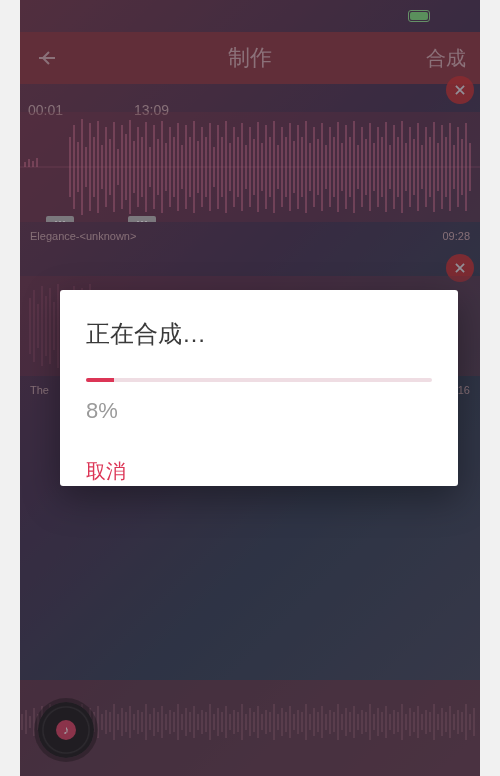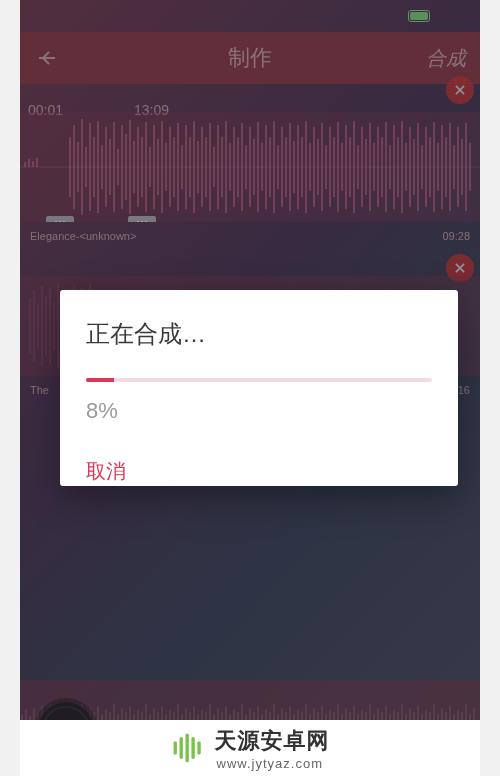--- a/index.html
+++ b/index.html
@@ -27,21 +27,21 @@
   .battery-icon .fill { position:absolute; inset:1px; background:#7be07b; border-radius:2px; }
   .battery-icon .cap { width:2px; height:6px; background:#8fe28f; border-radius:0 1px 1px 0; margin-left:1px; }
 
   
   .navbar {
     height: 52px; background: #87303b; display:flex; align-items:center; color:#d8b9bd;
     position:relative;
   }
   .nav-back { width:52px; height:52px; display:flex; align-items:center; justify-content:center; }
   .nav-title { position:absolute; left:0; right:0; text-align:center; font-size:22px; color:#d4a9af; }
-  .nav-action { position:absolute; right:14px; font-size:20px; color:#d4a9af;font-style:italic; }
+  .nav-action { position:absolute; right:14px; font-size:20px; color:#d4a9af; }
 
   
   .tracks { position:absolute; top:84px; left:0; right:0; bottom:0; }
   .time-markers { height:28px; position:relative; color:#cda8ad; font-size:14px; }
   .time-markers span { position:absolute; top:18px; }
   .wave-block { height:110px; position:relative; background:rgba(130,50,70,0.35); overflow:hidden; }
   .wave-svg { width:100%; height:100%; }
   .track-label-row { height:28px; display:flex; align-items:center; justify-content:space-between; padding:0 10px; color:#c9a5aa; font-size:11px; }
   .close-chip { position:absolute; right:6px; top:-8px; width:28px; height:28px; background:#d02a2a; opacity:0.85; border-radius:50%; display:flex; align-items:center; justify-content:center; }
   .close-chip svg { stroke:#fff; }
@@ -205,30 +205,13 @@
       <div class="modal-title">正在合成…</div>
       <div class="progress-track">
         <div class="progress-fill" style="width:8%"></div>
       </div>
       <div class="progress-label">8%</div>
       <div class="modal-cancel">取消</div>
     </div>
 
   </div>
 
-  <div class="watermark">
-    <div class="wm-logo">
-      <svg viewBox="0 0 40 40" width="34" height="34">
-        <g fill="#7cc24a">
-          <rect x="3" y="12" width="4" height="16" rx="2"></rect>
-          <rect x="10" y="7" width="4" height="26" rx="2"></rect>
-          <rect x="17" y="3" width="4" height="34" rx="2"></rect>
-          <rect x="24" y="7" width="4" height="26" rx="2"></rect>
-          <rect x="31" y="12" width="4" height="16" rx="2"></rect>
-        </g>
-      </svg>
-    </div>
-    <div>
-      <div style="font-weight:600">天源安卓网</div>
-      <div class="wm-sub">www.jytyaz.com</div>
-    </div>
-  </div>
 </div>
 
 </body></html>

